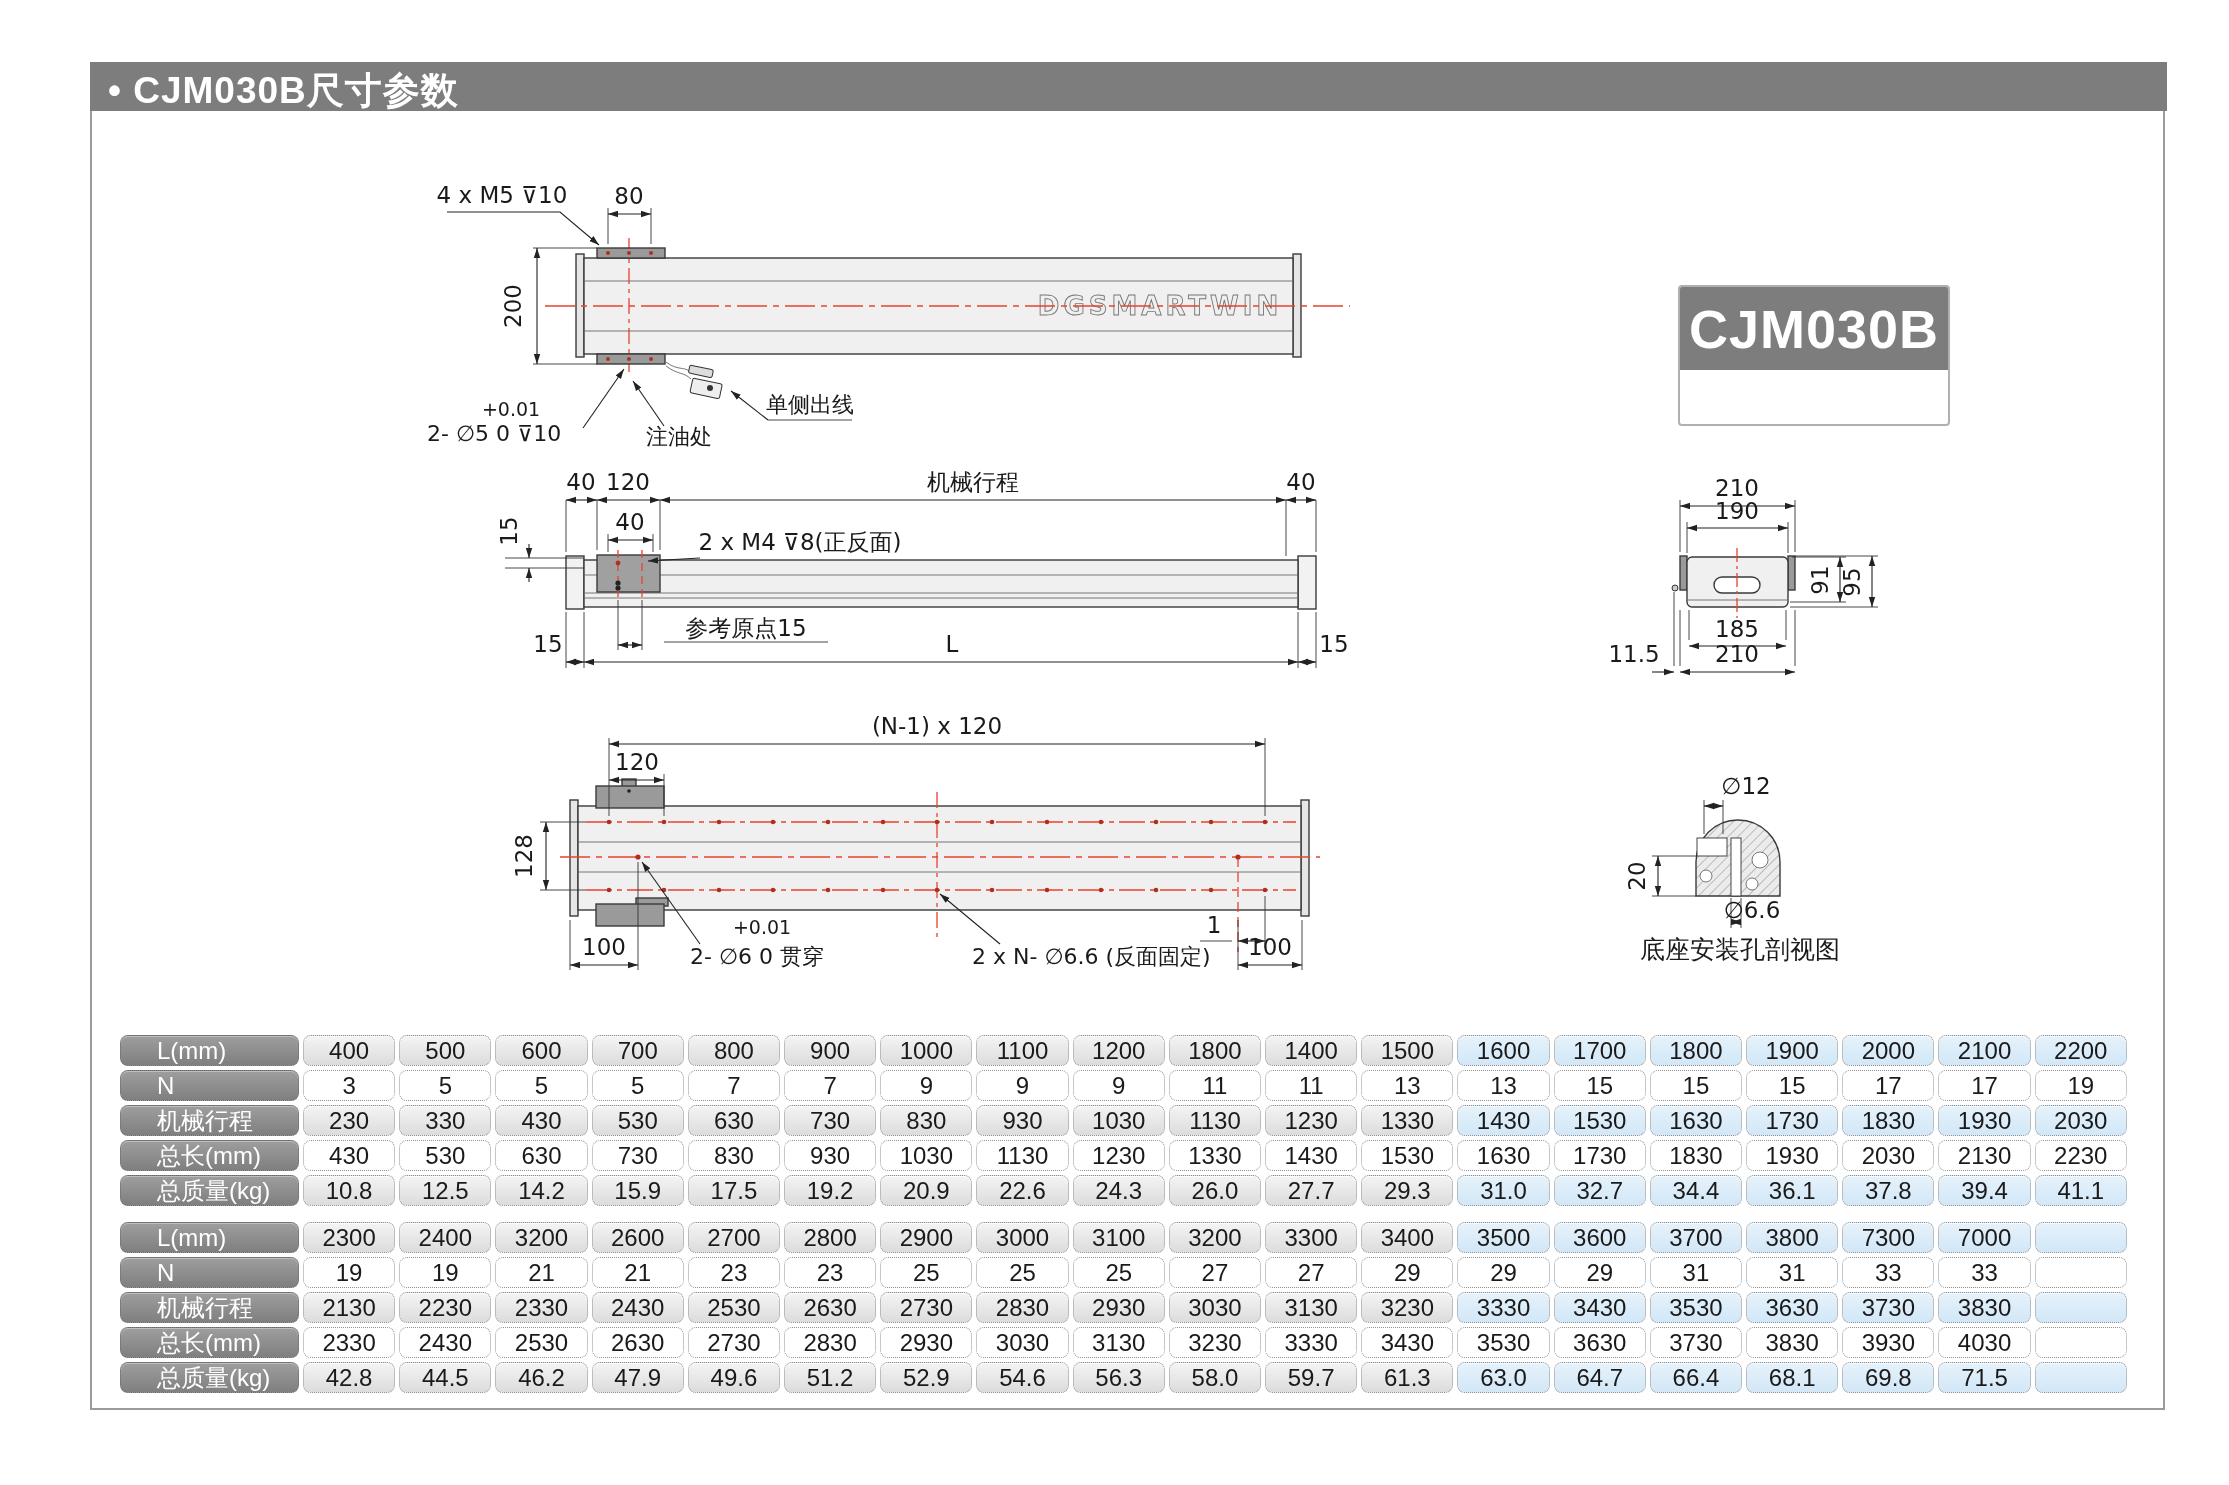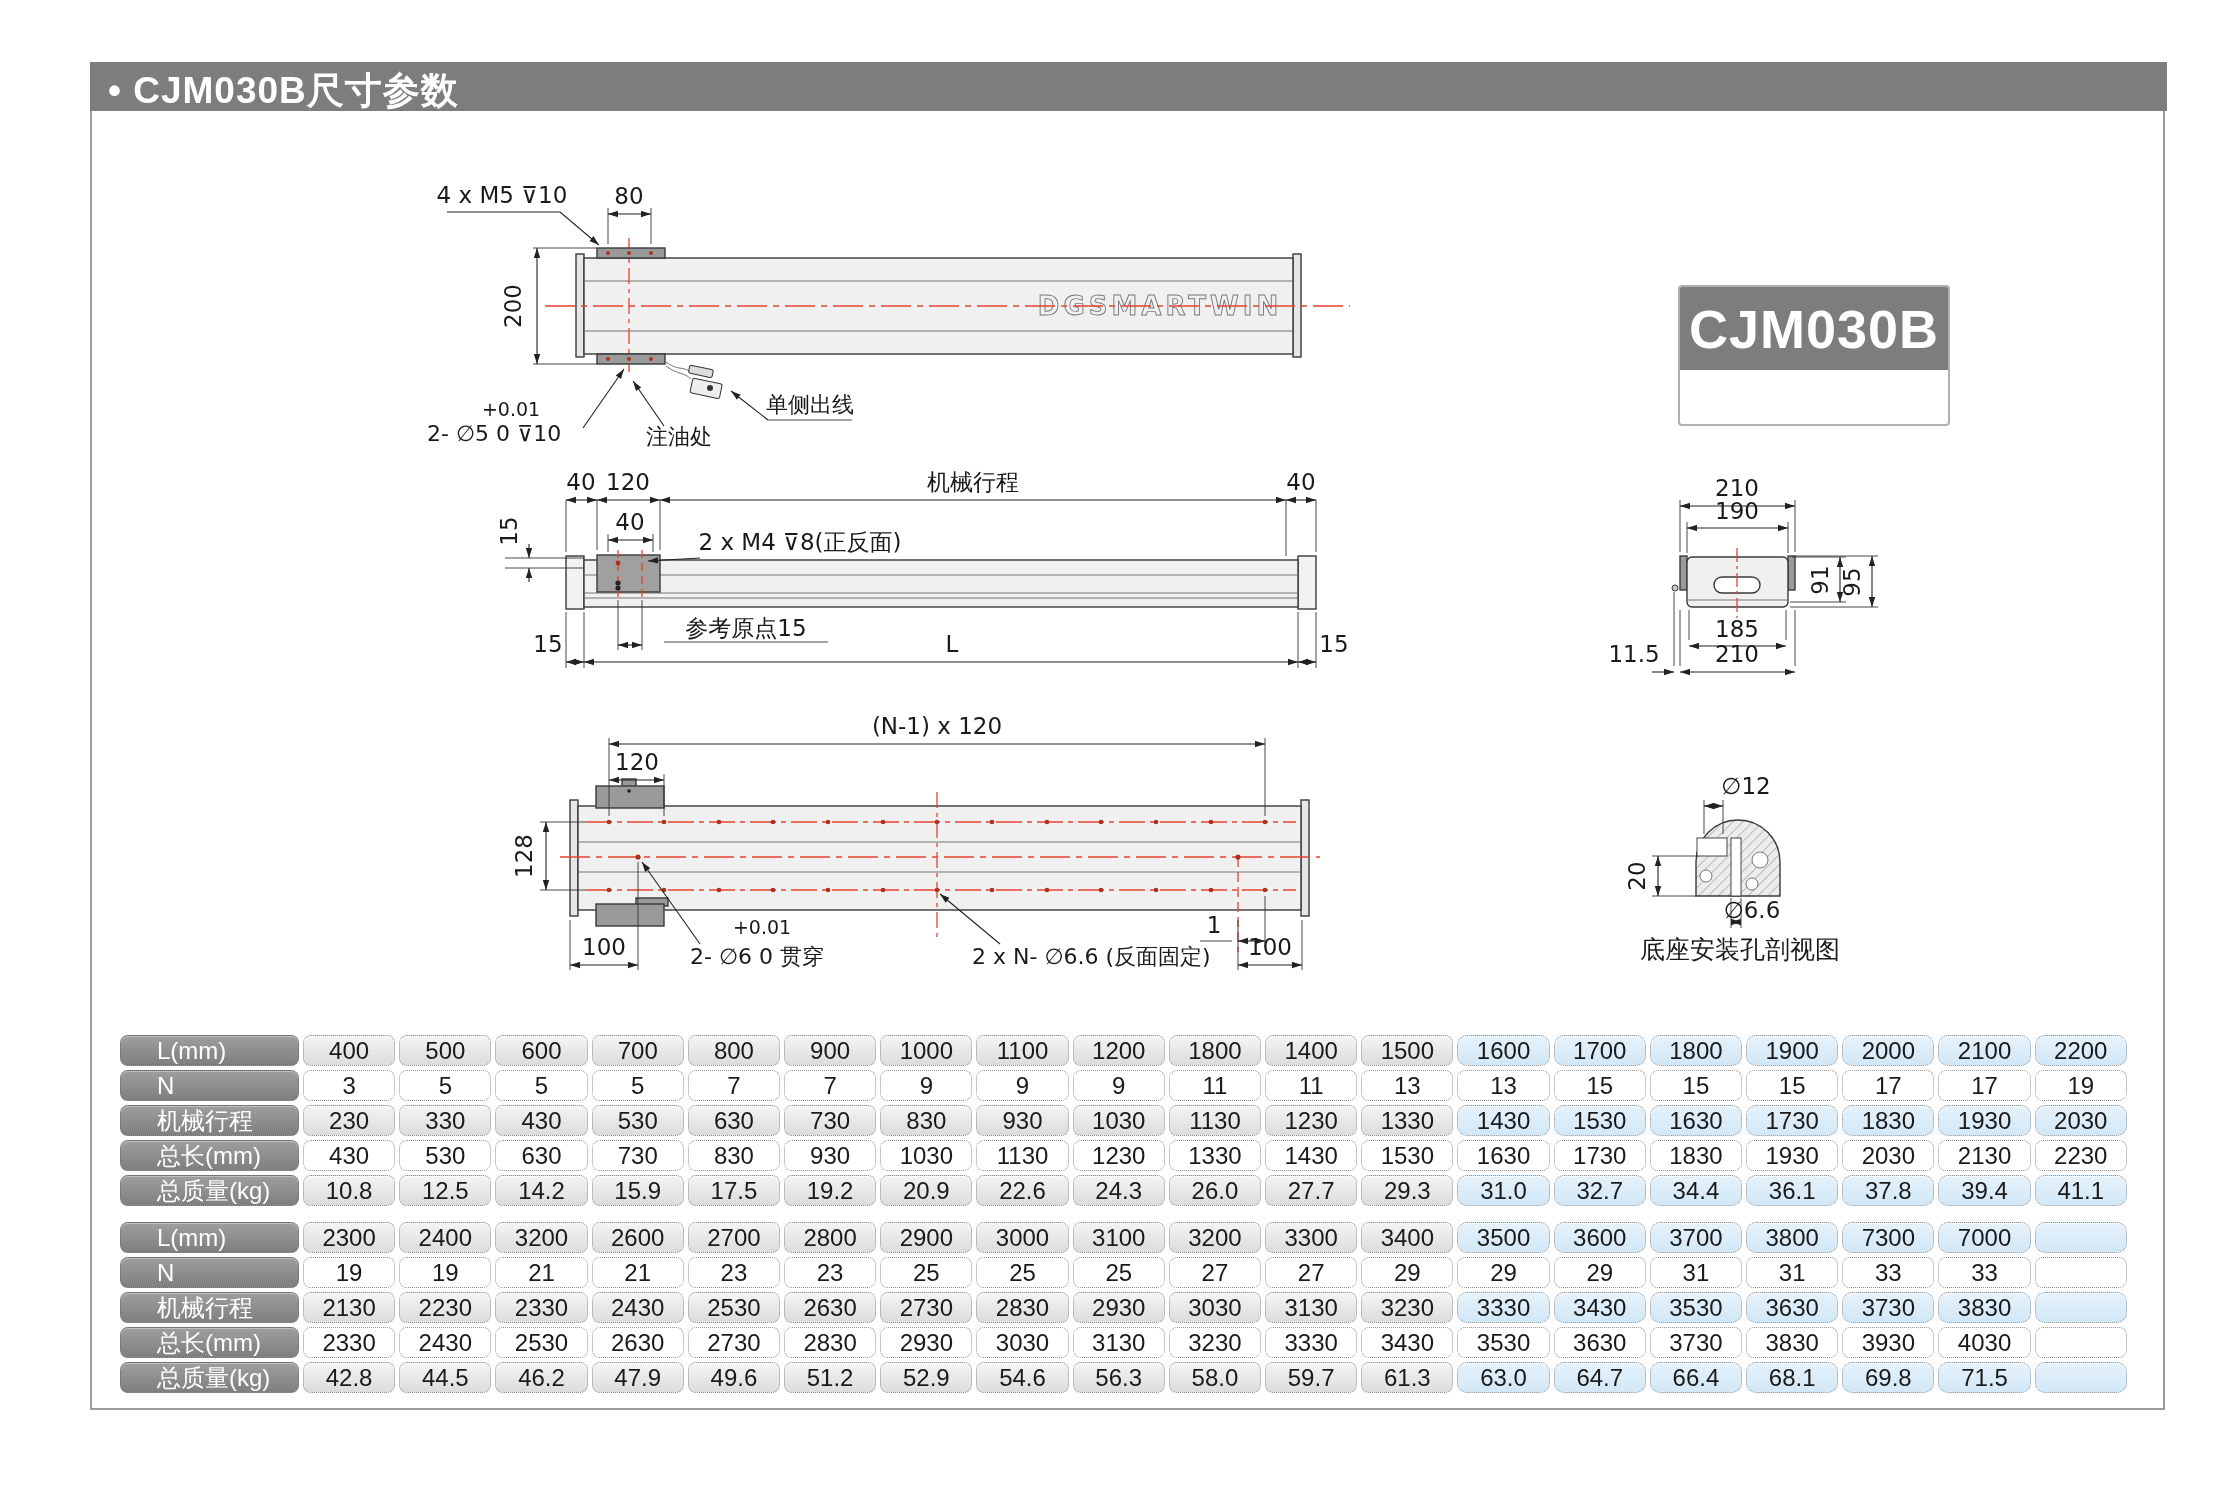--- a/index.html
+++ b/index.html
@@ -46,21 +46,21 @@
     box-sizing:border-box;border-radius:8px;font-size:24px;line-height:29px;
     border:1px dotted #8f8f8f;text-align:center;
   }
   .cell.label{
     flex:0 0 179px;text-align:left;padding-left:36px;color:#fff;
     background:linear-gradient(#9e9e9e,#7f7f7f);border:1px dotted #6a6a6a;
     box-shadow:inset 0 1px 0 rgba(255,255,255,.35);
   }
   .cell.val{flex:1 1 0;color:#1a1a1a;box-shadow:inset 0 1px 0 rgba(255,255,255,.7);}
   .cell.val.gray{background:linear-gradient(#f4f4f4,#dcdcdc);}
-  .cell.val.blue{background:linear-gradient(#e6f2fb,#d2e7f7);border-radius:10px;}
+  .cell.val.blue{background:linear-gradient(#e6f2fb,#d2e7f7);}
   .cell.val.white{background:#fff;}
 </style>
 </head>
 <body>
 
 <div class="frame"></div>
 <div class="titlebar">• CJM030B尺寸参数</div>
 
 <div class="badge">
   <div class="badge-top">CJM030B</div>

